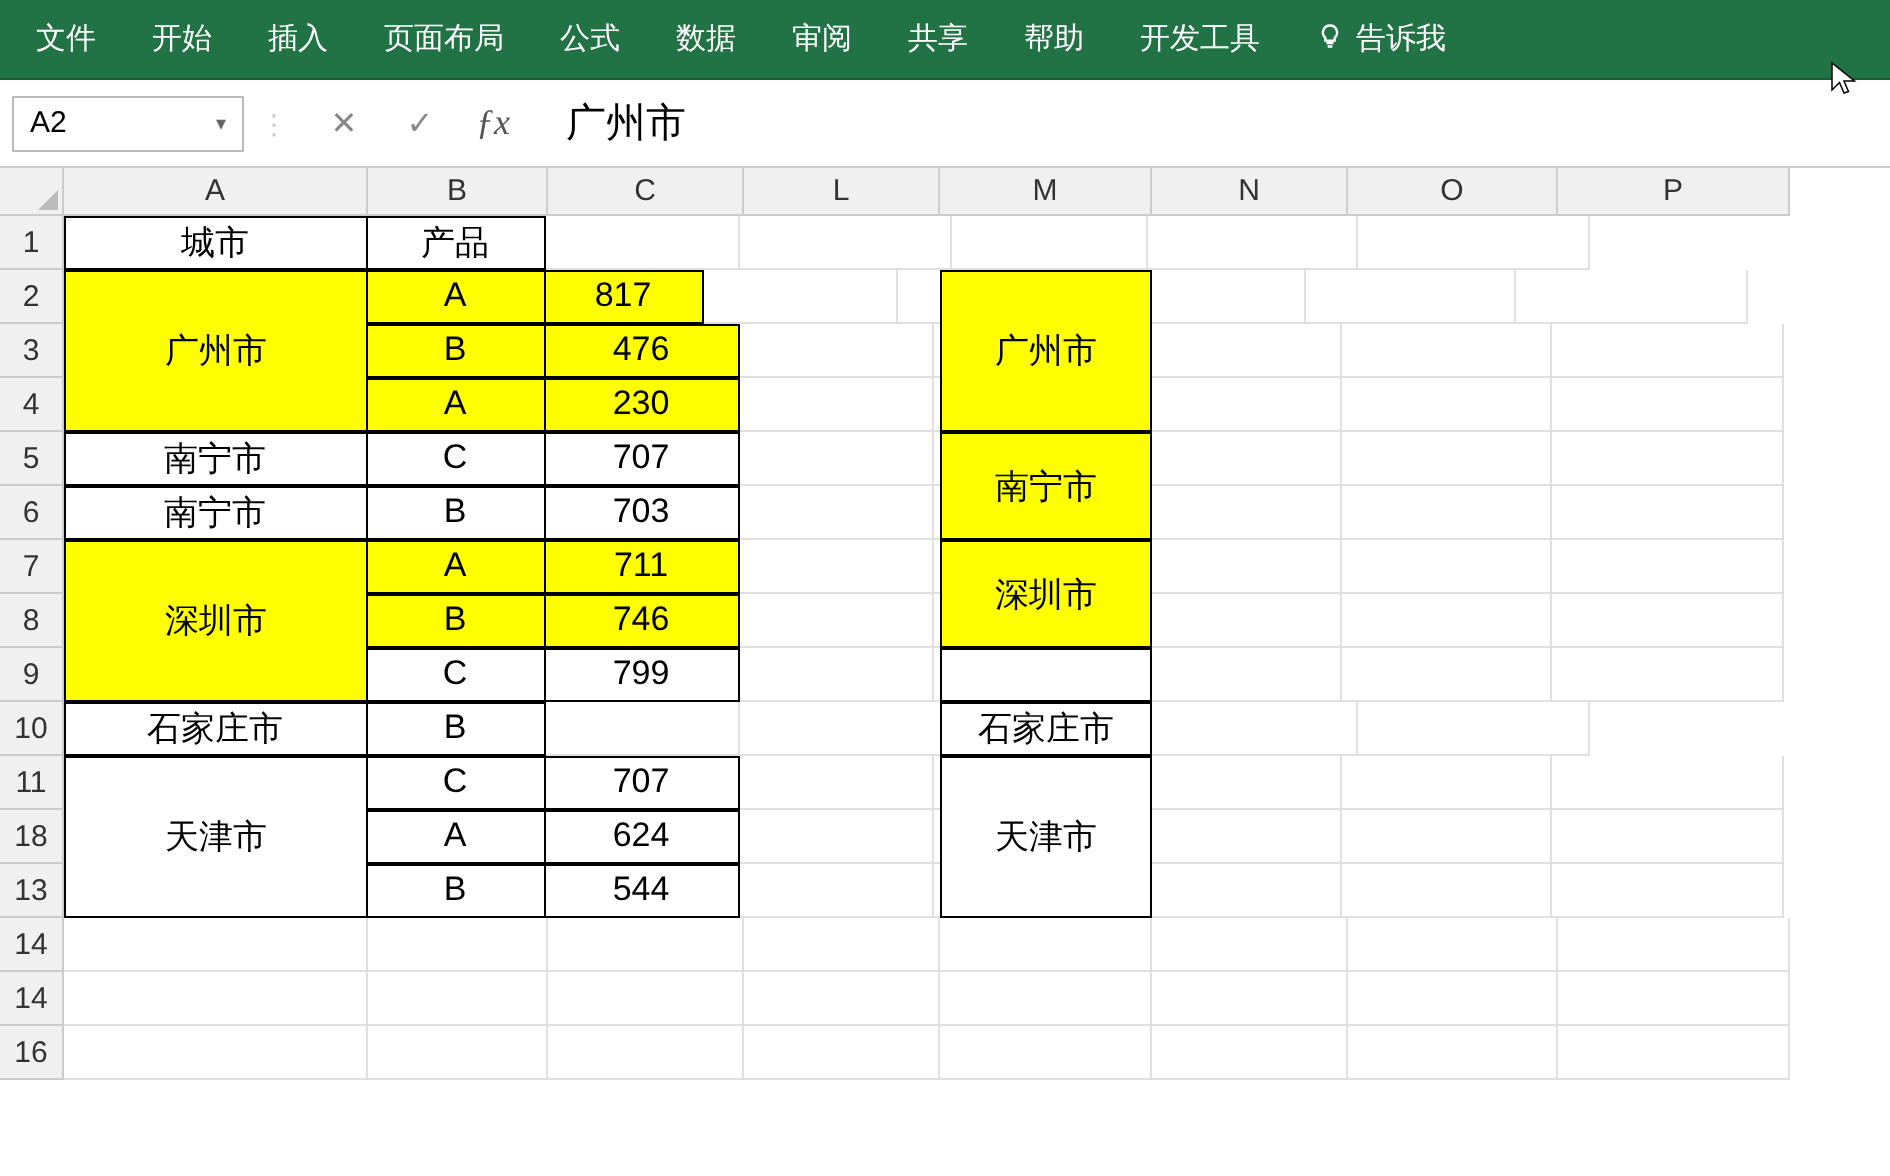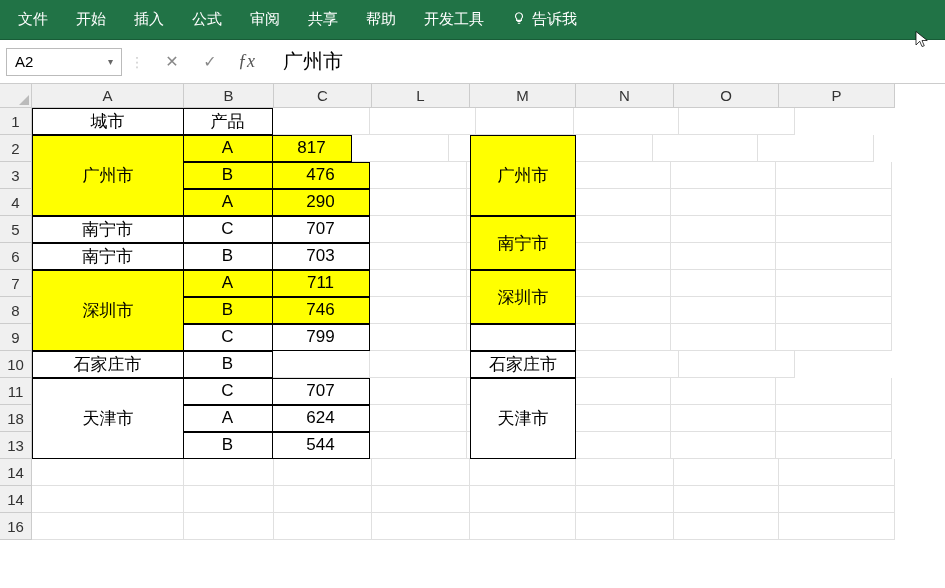--- a/index.html
+++ b/index.html
@@ -31,21 +31,23 @@
 
   .cursor-arrow { position: absolute; top: 30px; right: 14px; z-index: 100; font-size: 16px; color: #000; pointer-events: none; }
 </style>
 </head>
 <body>
 
 <div class="ribbon">
   <div class="ribbon-item">文件</div>
   <div class="ribbon-item">开始</div>
   <div class="ribbon-item">插入</div>
+  <div class="ribbon-item">页面布局</div>
   <div class="ribbon-item">公式</div>
+  <div class="ribbon-item">数据</div>
   <div class="ribbon-item">审阅</div>
   <div class="ribbon-item">共享</div>
   <div class="ribbon-item">帮助</div>
   <div class="ribbon-item">开发工具</div>
   <div class="ribbon-item">
     <span class="icon">
       <svg width="14" height="14" viewBox="0 0 24 24" fill="none" stroke="#fff" stroke-width="2">
           <path d="M9 18h6M10 21h4M12 3a6 6 0 0 0-4 10.5V16h8v-2.5A6 6 0 0 0 12 3z"></path>
         </svg>
     </span>
@@ -119,21 +121,21 @@
         <div class="cell" style="width:98px;height:27px"></div>
         <div class="cell" style="width:106px;height:27px"></div>
         <div class="cell" style="width:98px;height:27px"></div>
         <div class="cell" style="width:105px;height:27px"></div>
         <div class="cell" style="width:116px;height:27px"></div>
       </div>
       <div class="body-row">
         <div class="row-h" style="height:27px">4</div>
         <div class="cell bA hl" style="width:152px;height:27px"></div>
         <div class="cell bA hl" style="width:90px;height:27px">A</div>
-        <div class="cell bA hl" style="width:98px;height:27px">290</div>
+        <div class="cell bA hl" style="width:98px;height:27px">230</div>
         <div class="cell" style="width:98px;height:27px"></div>
         <div class="cell" style="width:106px;height:27px"></div>
         <div class="cell" style="width:98px;height:27px"></div>
         <div class="cell" style="width:105px;height:27px"></div>
         <div class="cell" style="width:116px;height:27px"></div>
       </div>
       <div class="body-row">
         <div class="row-h" style="height:27px">5</div>
         <div class="cell bA" style="width:152px;height:27px">南宁市</div>
         <div class="cell bA" style="width:90px;height:27px">C</div>

